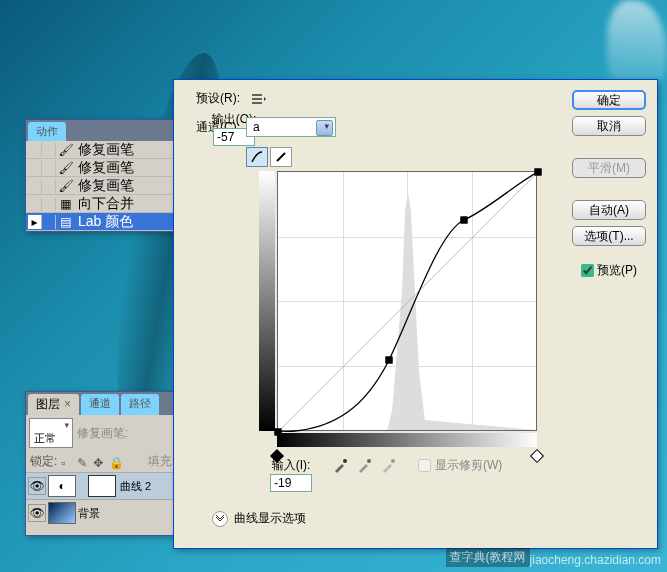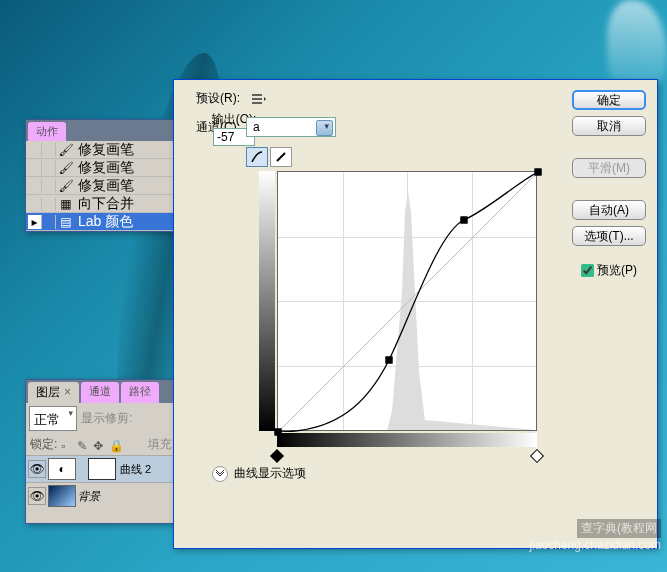--- a/index.html
+++ b/index.html
@@ -2,44 +2,44 @@
 <html><head>
 <meta charset="utf-8">
 <style>
 *{box-sizing:border-box;margin:0;padding:0;font-family:"Microsoft YaHei",SimSun,Arial,sans-serif;font-size:12px}
 body{width:667px;height:572px;background:linear-gradient(135deg,#0a5a7a 0%,#1a8aaa 30%,#2aa5c5 60%,#3ab5d5 100%);position:relative;overflow:hidden}
 body::before{content:"";position:absolute;top:0;right:0;width:60px;height:100px;background:linear-gradient(180deg,rgba(255,255,255,0.6),transparent);border-radius:40% 60% 50% 50%;filter:blur(3px)}
 .feather{position:absolute;top:50px;left:130px;width:80px;height:400px;background:linear-gradient(90deg,transparent,rgba(0,30,40,0.4),transparent);border-radius:50%;transform:rotate(10deg)}
 .panel{position:absolute;background:#d4d0c8;border:1px solid #3b5998;box-shadow:2px 2px 6px rgba(0,0,0,0.3)}
 .panel-tabs{display:flex;background:#6b7a8f;padding-top:2px;padding-left:2px}
 .tab{background:#d4d0c8;padding:2px 8px;margin-right:2px;border-radius:3px 3px 0 0;font-size:11px;cursor:pointer}
-.tab.inactive{background:#f0abfc;color:#555}
+.tab.inactive{background:#7dd3fc;color:#555}
 .tab .x{margin-left:4px;color:#666}
 
 .history{top:119px;left:25px;width:155px}
 .history-list{background:#d4d0c8}
 .history-row{display:flex;align-items:center;height:18px;border-bottom:1px solid #bbb;padding-left:2px}
 .history-row.selected{background:#3875d7;color:#fff}
 .hcol{width:14px;height:14px;border-right:1px solid #bbb;display:flex;align-items:center;justify-content:center}
 .hicon{width:14px;height:14px;display:flex;align-items:center;justify-content:center;margin:0 3px}
 .hlabel{padding-left:2px;font-size:14px}
 
-.layers{top:379px;left:25px;width:155px;height:145px}
+.layers{top:391px;left:25px;width:155px;height:145px}
 .layer-controls{padding:3px;display:flex;align-items:center;gap:4px}
-.dropdown{border:1px solid #888;background:#fff;padding:4px 16px 1px 4px;font-size:13px;position:relative;cursor:pointer}
+.dropdown{border:1px solid #888;background:#fff;padding:12px 16px 1px 4px;font-size:11px;position:relative;cursor:pointer}
 .dropdown::after{content:"▾";position:absolute;right:3px;top:1px;font-size:9px;color:#555}
 .layer-row{display:flex;align-items:center;padding:2px;border-top:1px solid #aaa;background:#d4d0c8}
 .layer-row.sel{background:#bcd}
 .eye{width:18px;height:18px;border:1px solid #999;display:flex;align-items:center;justify-content:center;margin-right:2px}
 .thumb{width:28px;height:22px;border:1px solid #666;background:#fff;margin-right:2px}
 .thumb.img{background:linear-gradient(135deg,#025,#9cf)}
 .link{width:10px}
 .mask{width:28px;height:22px;border:1px solid #333;background:#fff;margin-right:4px}
 .lname{font-size:11px}
-.lname.italic{font-style:italic}
+.lname.italic{}
 
 .dialog{top:79px;left:173px;width:485px;height:470px;background:#ece9d8;border:1px solid #0046d5}
 .titlebar{height:24px;background:linear-gradient(180deg,#3b8eed,#0046d5);display:flex;align-items:center;justify-content:space-between;padding:0 4px;color:#fff;font-weight:bold}
 .closebtn{width:20px;height:18px;background:#e04030;border:1px solid #fff;display:flex;align-items:center;justify-content:center;color:#fff;cursor:pointer;border-radius:2px}
 .dialog-body{display:flex;padding:10px;gap:8px}
 .dlg-main{flex:1}
 .dlg-side{width:76px;display:flex;flex-direction:column;gap:6px;align-items:center}
 .btn{width:74px;height:20px;border:1px solid #888;background:linear-gradient(#fff,#ddd);border-radius:5px;font-size:12px;cursor:pointer;display:flex;align-items:center;justify-content:center}
 .btn:first-child{border:2px solid #3b8eed}
 .btn.disabled{color:#999;background:#e5e5e5}
@@ -72,21 +72,21 @@
 .slider-w{position:absolute;width:10px;height:10px;background:#fff;border:1px solid #000;transform:translateX(-50%) rotate(45deg);bottom:-14px}
 .io-col{display:flex;flex-direction:column;align-items:center}
 .io-col.out{margin-top:-60px;margin-left:15px;width:50px}
 .io-col.in{margin-left:86px;margin-top:10px}
 .numbox{width:42px;height:18px;border:1px solid #7a9;background:#fff;padding:1px 3px;font-size:12px}
 .droppers{display:flex;gap:8px;margin-left:20px;align-items:center;margin-top:10px}
 .dropper{width:16px;height:16px}
 .clip-chk{display:flex;align-items:center;gap:4px;color:#888;margin-left:14px}
 .expand{display:flex;align-items:center;gap:6px;margin-top:18px;margin-left:28px}
 .expand-icon{width:16px;height:16px;border:1px solid #999;border-radius:50%;background:#fff;display:flex;align-items:center;justify-content:center;cursor:pointer}
-.watermark{position:absolute;bottom:20px;right:6px;color:rgba(255,255,255,0.7);font-size:10px;display:flex;flex-direction:column;align-items:flex-end}
+.watermark{position:absolute;bottom:5px;right:6px;color:rgba(255,255,255,0.7);font-size:10px;display:flex;flex-direction:row;align-items:flex-end}
 .watermark span:first-child{background:rgba(0,0,0,0.3);padding:1px 4px}
 .lock-row{display:flex;align-items:center;gap:4px;padding:2px 4px;font-size:11px;color:#555}
 .lbox{width:12px;height:12px;display:inline-block}
 </style>
 </head>
 <body>
 
 <div class="feather"></div>
 
 <div class="panel history">
@@ -128,21 +128,21 @@
 </div>
 
 <div class="panel layers">
   <div class="panel-tabs">
     <div class="tab"><span>图层</span><span class="x">×</span></div>
     <div class="tab inactive">通道</div>
     <div class="tab inactive">路径</div>
   </div>
   <div class="layer-controls">
     <div class="dropdown">正常</div>
-    <span style="color:#888">显示修剪:</span>
+    <span style="color:#888">修复画笔:</span>
   </div>
   <div class="lock-row">
     <span>锁定:</span>
     <span class="lbox">▫</span>
     <span class="lbox">✎</span>
     <span class="lbox">✥</span>
     <span class="lbox">🔒</span>
     <span style="margin-left:auto;color:#888">填充:</span>
   </div>
   <div class="layer-row sel">
@@ -214,20 +214,44 @@
             <div class="point" style="left:186px;top:48px"></div>
             <div class="point" style="left:260px;top:0"></div>
           </div>
           <div class="xgrad">
             <div class="slider-b" style="left:0"></div>
             <div class="slider-w" style="left:260px"></div>
           </div>
         </div>
       </div>
 
+      <div style="display:flex;align-items:flex-start">
+        <div class="io-col in">
+          <span>输入(I):</span>
+          <input class="numbox" value="-19" style="">
+        </div>
+        <div class="droppers">
+          <svg class="dropper" viewBox="0 0 16 16">
+              <path d="M3 13 L10 6 L12 8 L5 15 Z" fill="#666"></path>
+              <circle cx="13" cy="3" r="2" fill="#333"></circle>
+            </svg>
+          <svg class="dropper" viewBox="0 0 16 16">
+              <path d="M3 13 L10 6 L12 8 L5 15 Z" fill="#999"></path>
+              <circle cx="13" cy="3" r="2" fill="#666"></circle>
+            </svg>
+          <svg class="dropper" viewBox="0 0 16 16">
+              <path d="M3 13 L10 6 L12 8 L5 15 Z" fill="#bbb"></path>
+              <circle cx="13" cy="3" r="2" fill="#999"></circle>
+            </svg>
+          <label class="clip-chk">
+              <input type="checkbox" disabled="" style="">
+              <span>显示修剪(W)</span>
+            </label>
+        </div>
+      </div>
 
       <div class="expand">
         <div class="expand-icon">
           <svg width="8" height="8">
               <path d="M0 2 L4 6 L8 2" stroke="#333" fill="none"></path>
               <path d="M0 0 L4 4 L8 0" stroke="#333" fill="none"></path>
             </svg>
         </div>
         <span>曲线显示选项</span>
       </div>

